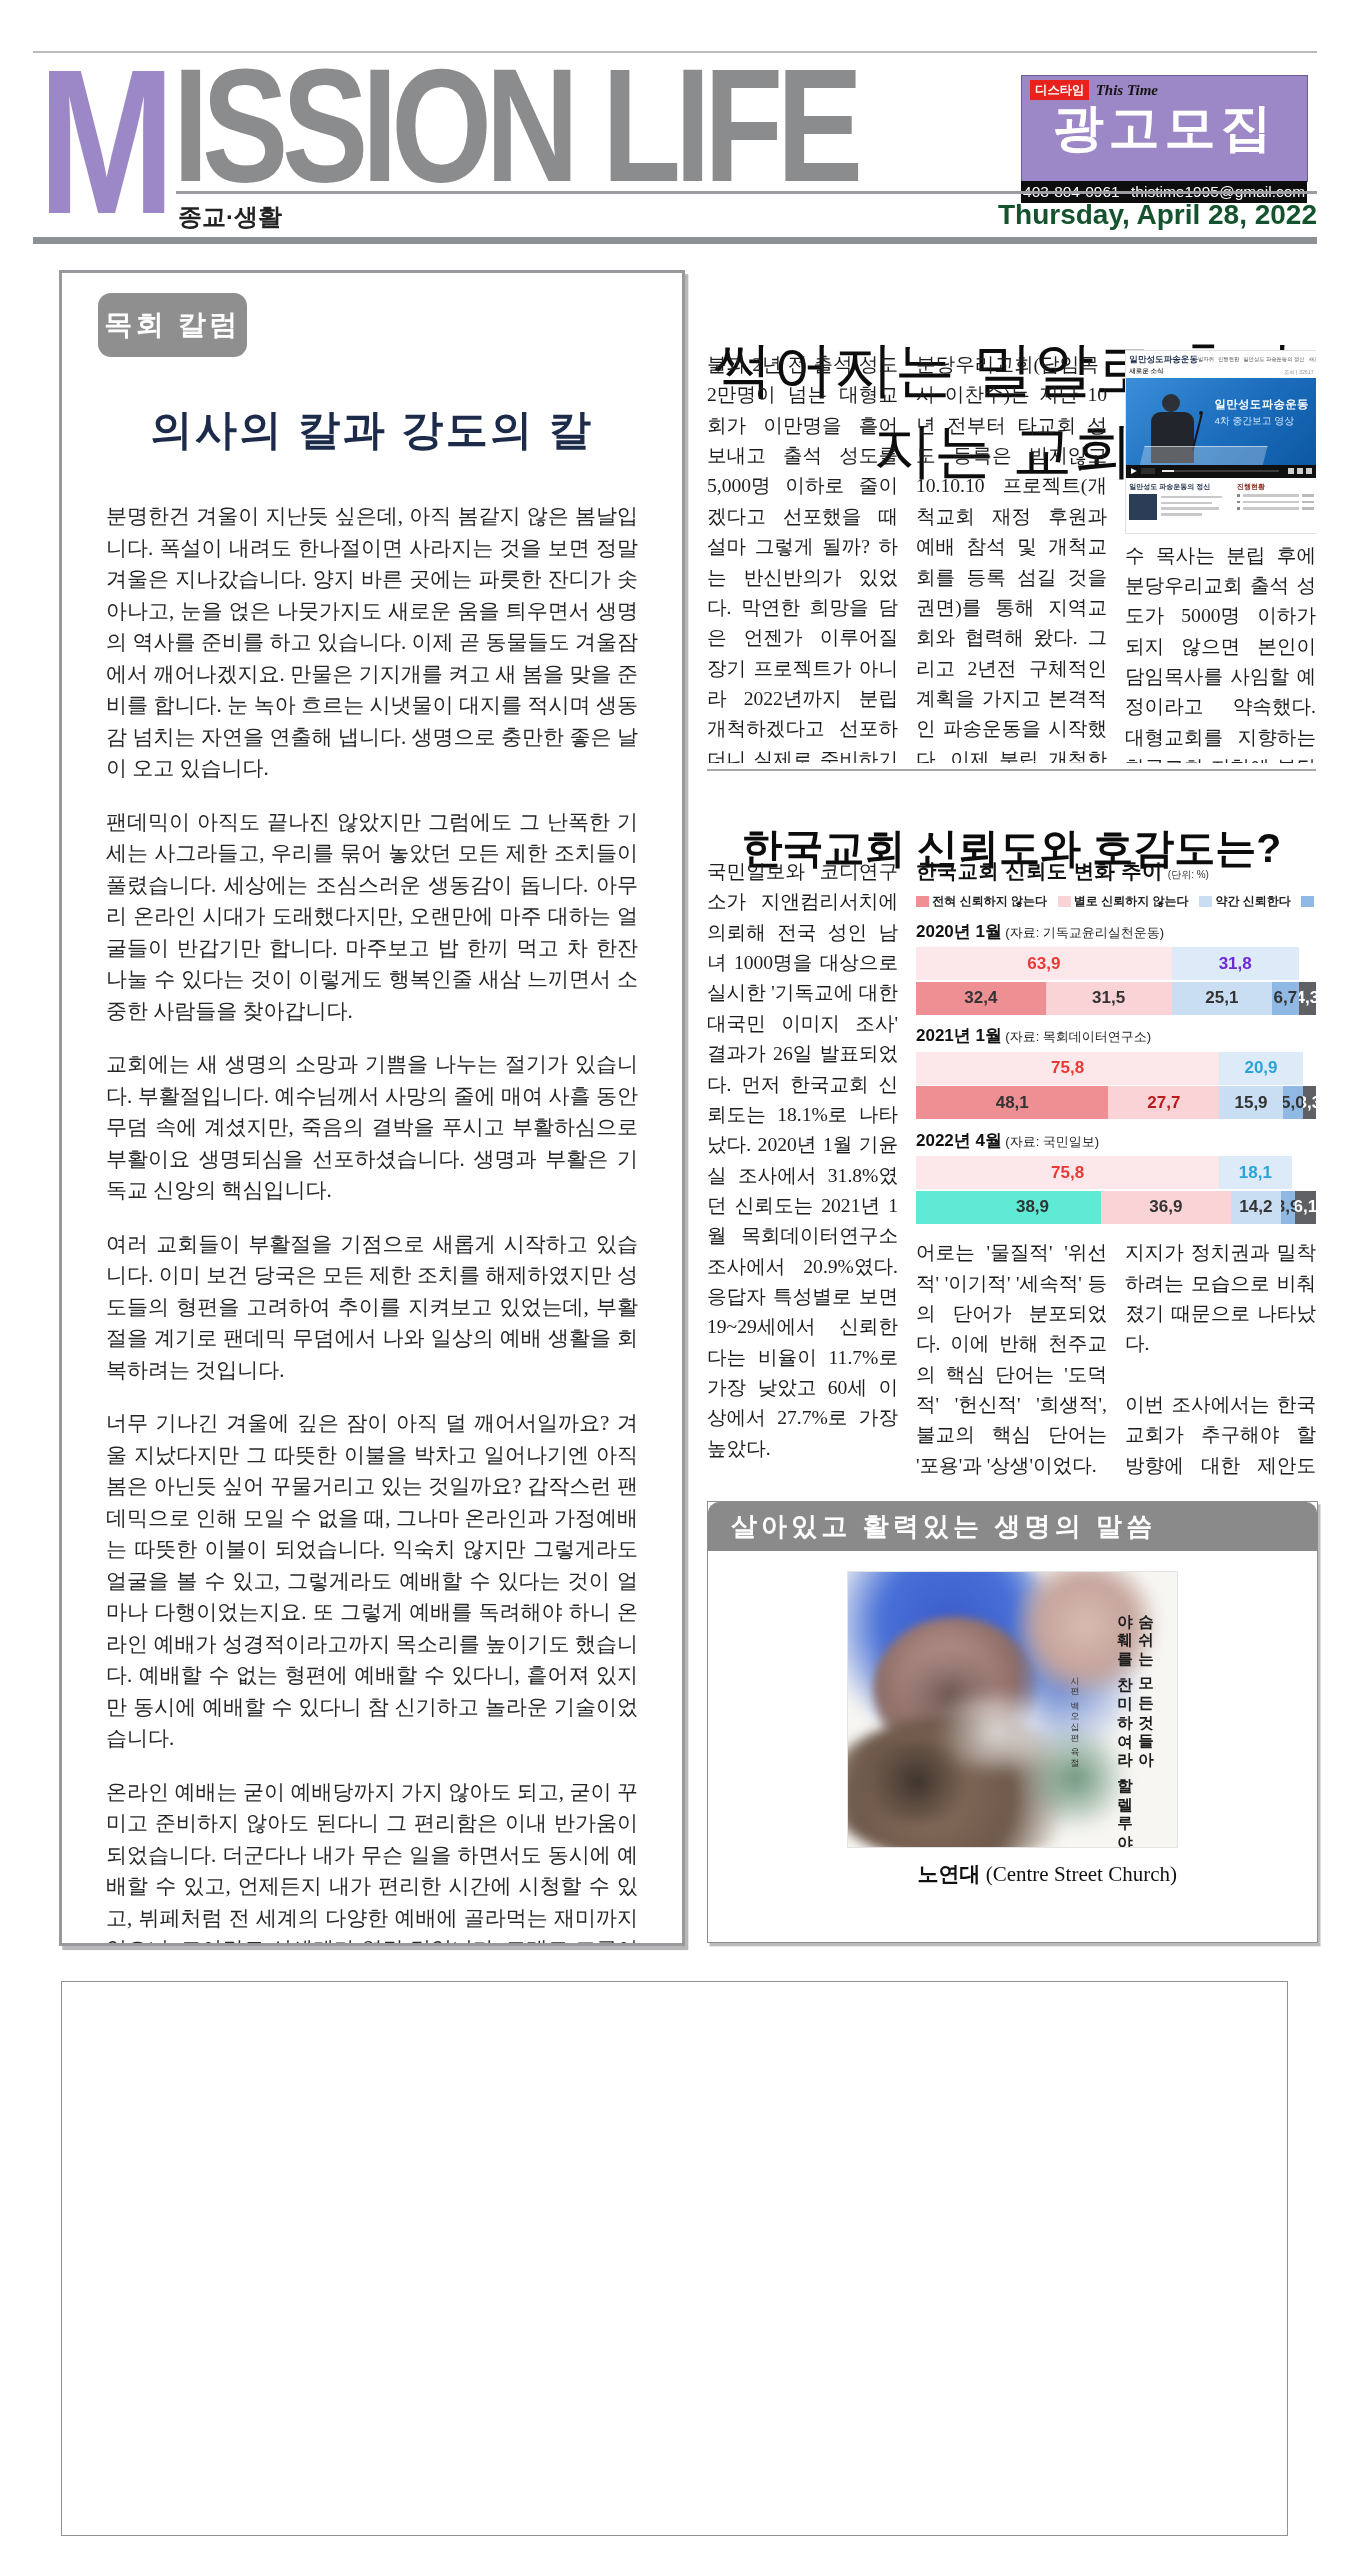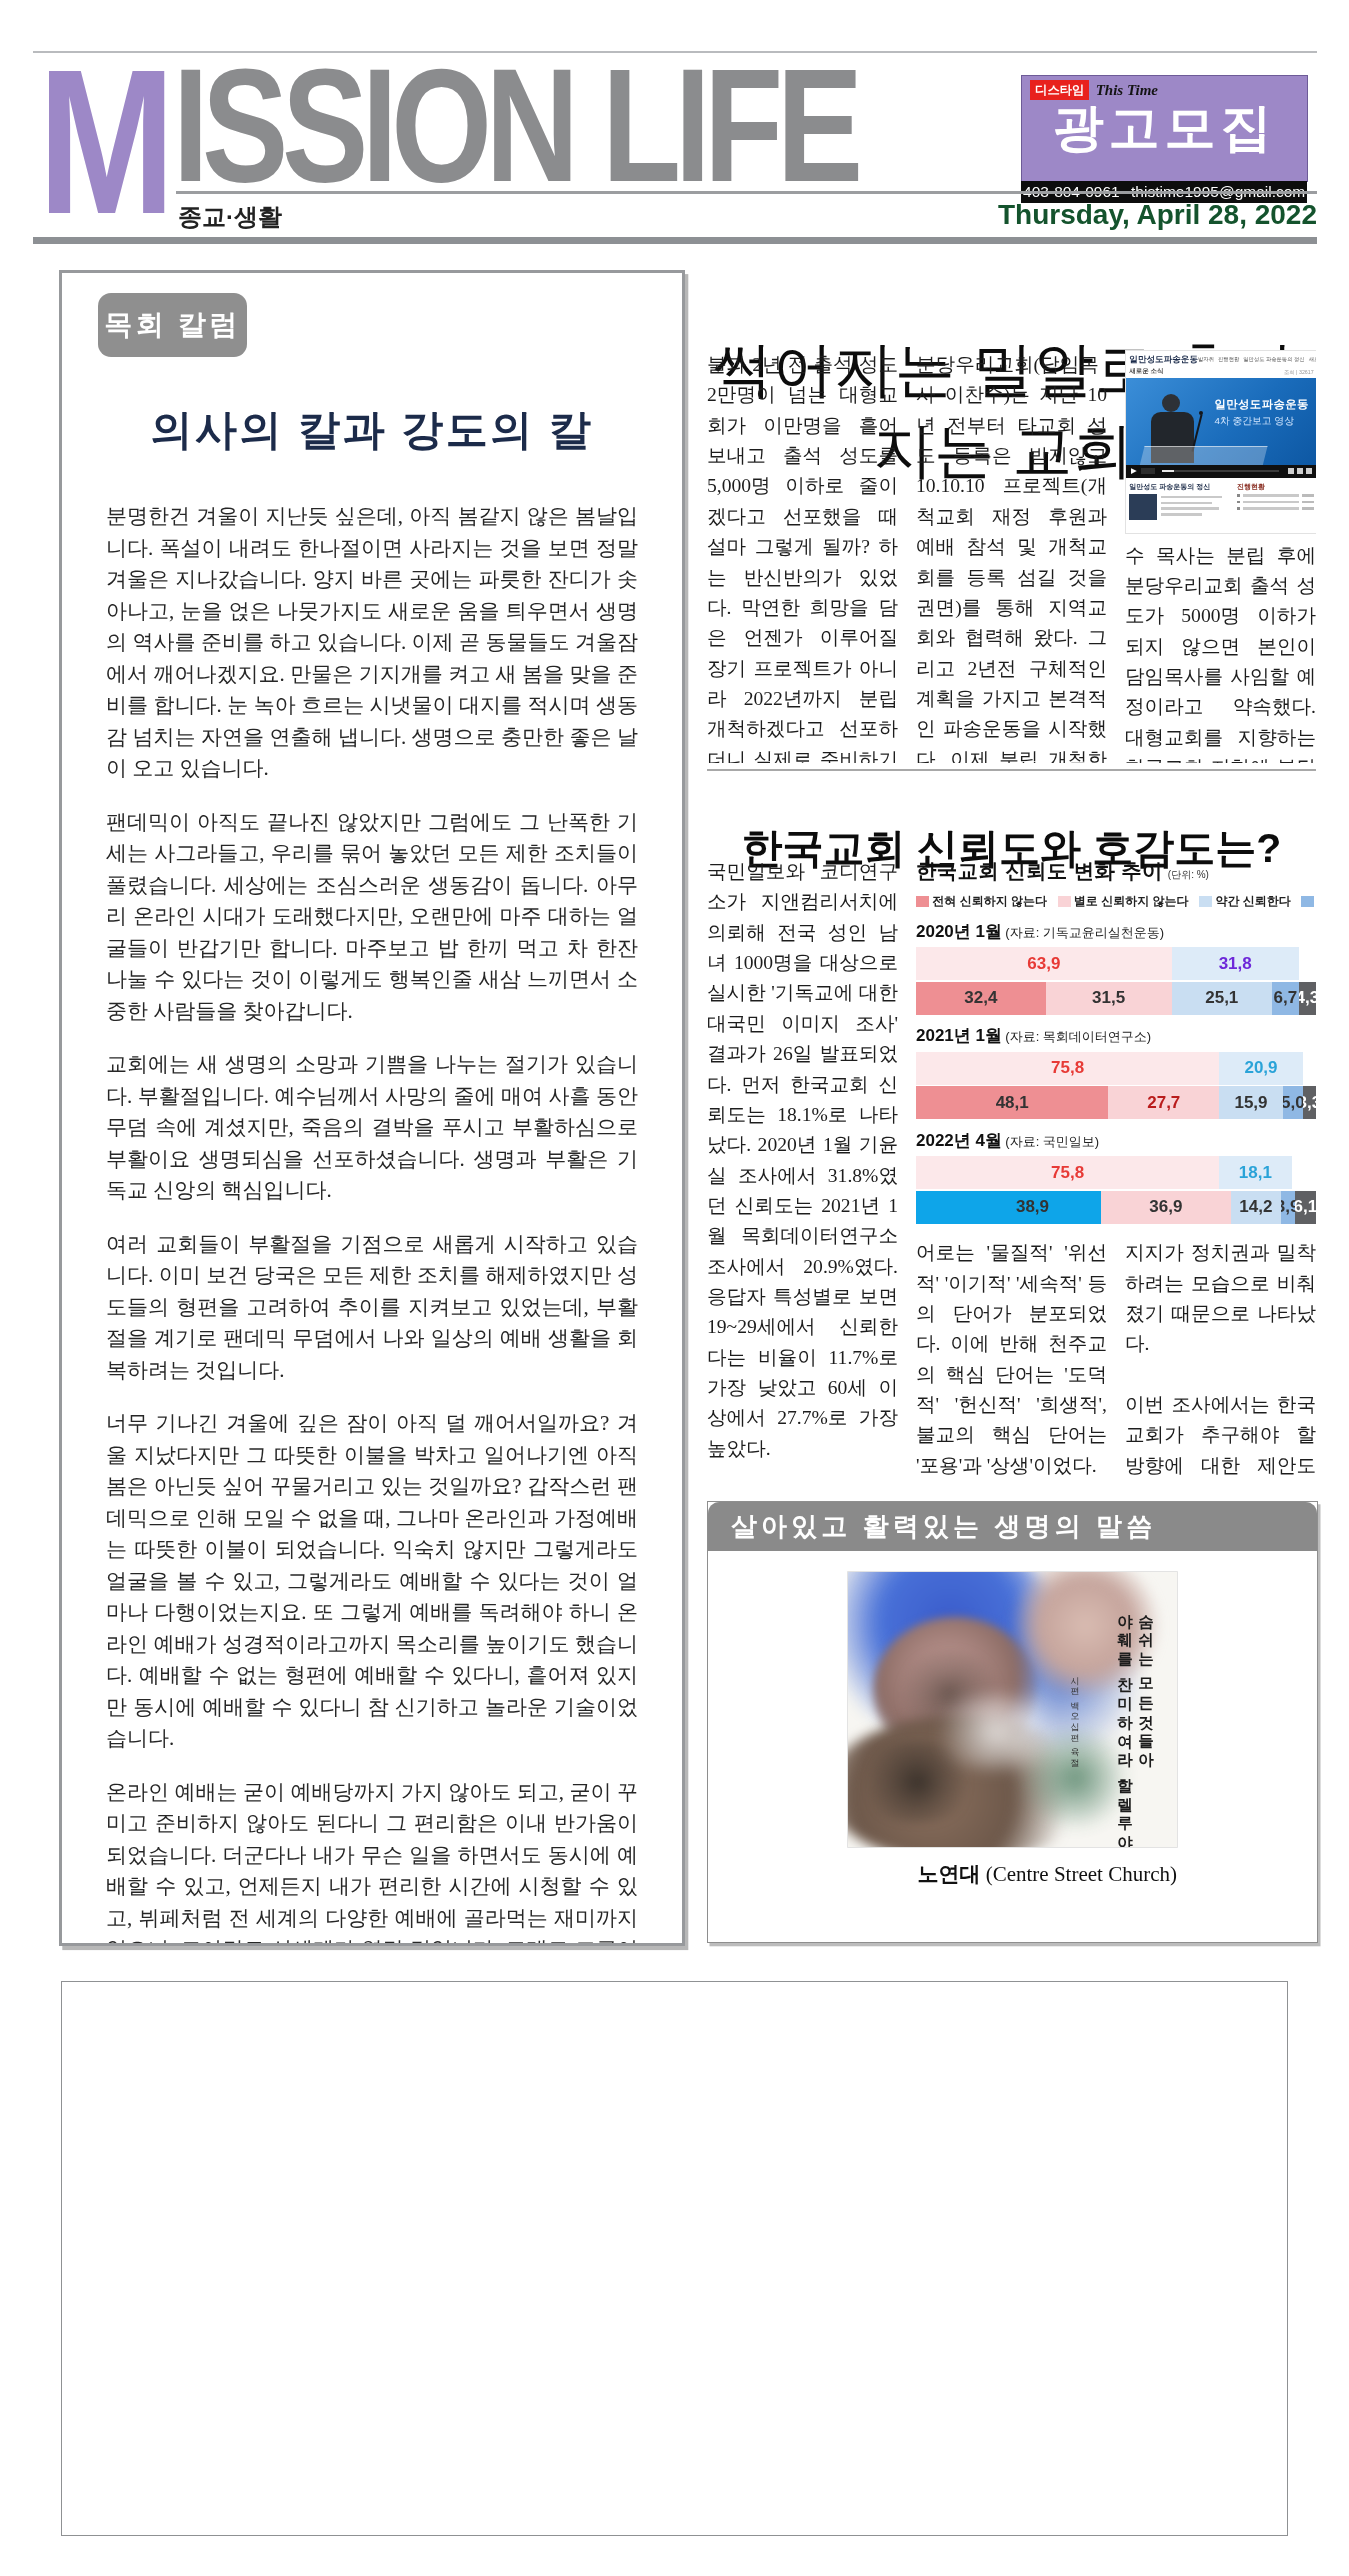--- a/index.html
+++ b/index.html
@@ -60,21 +60,21 @@
   .chart-title{font-size:20.4px;color:#111;}
   .chart-title b{letter-spacing:0.4px;}
   .chart-unit{font-size:10px;color:#333;font-weight:normal;margin-left:4.9px;}
   .legend{display:flex;flex-wrap:nowrap;gap:10.6px;margin-top:8.2px;align-items:center;}
   .legend-item{display:flex;align-items:center;gap:3.3px;font-size:12px;font-weight:bold;color:#222;white-space:nowrap;}
   .legend-sq{width:13px;height:11.4px;display:inline-block;}
   .cgroup{margin-top:9.8px;}
   .glabel{font-size:17px;color:#111;margin-bottom:4.1px;}
   .glabel .src{font-size:13px;font-weight:normal;color:#222;margin-left:3.3px;}
   .bar{display:flex;width:100%;height:33px;}
-  .bar+.bar{margin-top:1.6px;}
+  .bar+.bar{margin-top:1.6px;justify-content:flex-end;}
   .seg{height:100%;display:flex;align-items:center;justify-content:center;
        font-size:17px;font-weight:bold;overflow:hidden;white-space:nowrap;}
 
   
   .scripture-box{left:707px;top:1501px;width:609px;height:440px;border:1.6px solid #8e8e8e;
                  background:#fff;box-shadow:2.5px 3.3px 0 #bcbcbc;}
   .scripture-head{height:49px;background:#8a8a8a;border-radius:11.4px 11.4px 0 0;color:#fff;
                   font-size:26px;font-weight:bold;display:flex;align-items:center;
                   padding-left:23px;letter-spacing:4.1px;}
   .paint-wrap{width:329px;margin:21px auto 0 auto;}
@@ -323,21 +323,21 @@
                 <div class="seg" style="width: 3.3%; background: rgb(95, 96, 99); color: rgb(255, 255, 255);">3,3</div>
               </div>
             </div>
             <div class="cgroup">
               <div class="glabel"><b>2022년 4월</b><span class="src">(자료: 국민일보)</span></div>
               <div class="bar">
                 <div class="seg" style="width: 75.8%; background: rgb(252, 232, 234); color: rgb(231, 58, 54);">75,8</div>
                 <div class="seg" style="width: 18.1%; background: rgb(221, 235, 248); color: rgb(42, 163, 216);">18,1</div>
               </div>
               <div class="bar">
-                <div class="seg" style="width: 38.9%; background: #0ea5e9; color: rgb(51, 51, 51); padding-left: 48px;">38,9</div>
+                <div class="seg" style="width: 38.9%; background: #5eead4; color: rgb(51, 51, 51); padding-left: 48px;">38,9</div>
                 <div class="seg" style="width: 36.9%; background: rgb(249, 211, 214); color: rgb(51, 51, 51);">36,9</div>
                 <div class="seg" style="width: 14.2%; background: rgb(201, 222, 242); color: rgb(51, 51, 51);">14,2</div>
                 <div class="seg" style="width: 3.9%; background: rgb(143, 184, 228); color: rgb(51, 51, 51);">3,9</div>
                 <div class="seg" style="width: 6.1%; background: rgb(95, 96, 99); color: rgb(255, 255, 255);">6,1</div>
               </div>
             </div>
           </div>
       </div>
       <div class="survey-cols">
         <div class="ncol">

